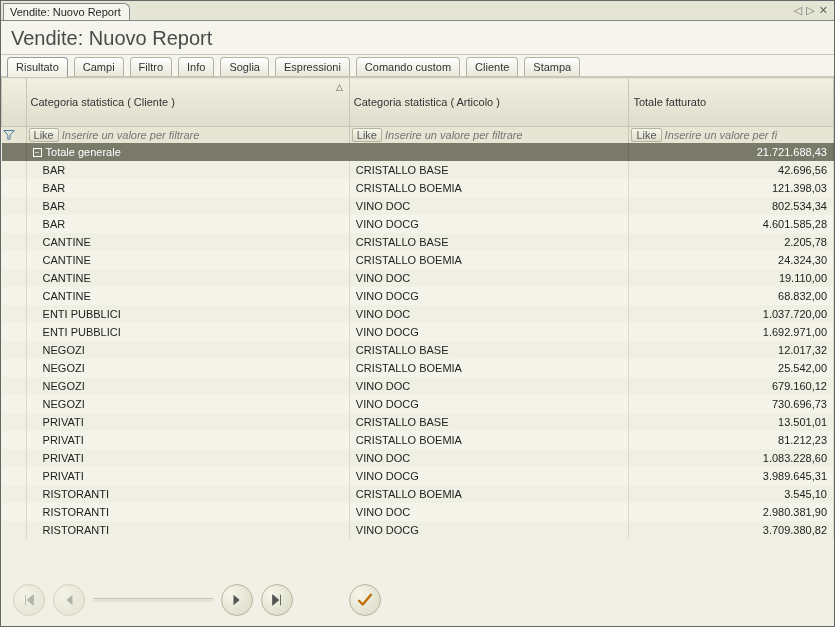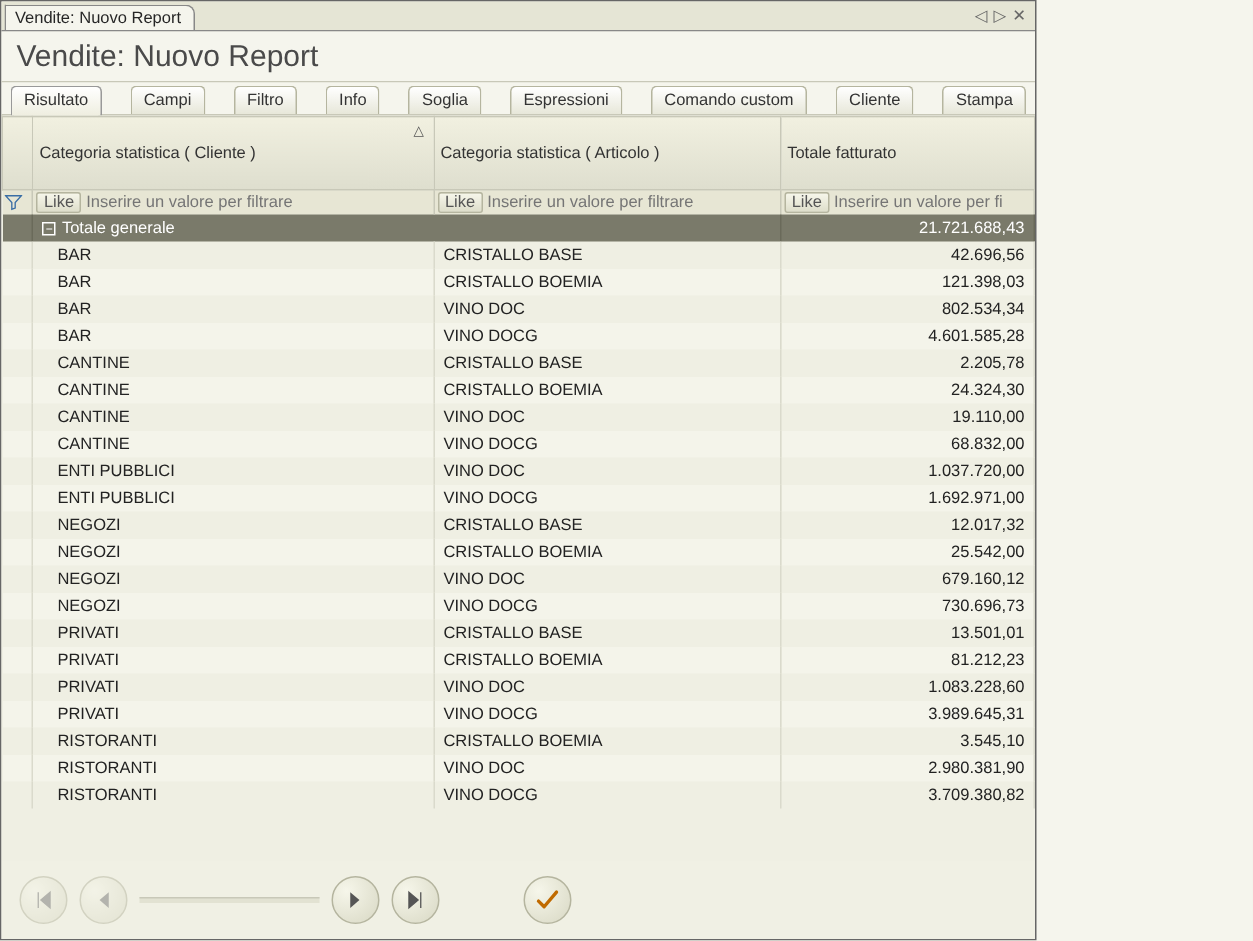--- a/index.html
+++ b/index.html
@@ -1,40 +1,40 @@
 <!DOCTYPE html>
 <html><head>
 <meta charset="utf-8">
 <style>
   * { box-sizing: border-box; margin: 0; padding: 0; }
   html, body { width: 835px; height: 627px; font-family: Tahoma, Arial, sans-serif; font-size: 11px; background: #f5f5ed; overflow: hidden; }
-  .window { width: 691px; height: 627px; display: flex; flex-direction: column; border: 1px solid #666; }
+  .window { width: 835px; height: 627px; display: flex; flex-direction: column; border: 1px solid #666; }
   .titlebar { display: flex; align-items: center; background: #e5e5d5; border-bottom: 1px solid #888; height: 20px; }
   .tab { background: #f5f5ed; border: 1px solid #888; border-bottom: none; border-top-right-radius: 6px; padding: 2px 8px 2px 6px; font-size: 11px; position: relative; bottom: -1px; margin-left: 2px; color: #262626; }
   .tb-spacer { flex: 1; }
   .tb-controls { display: flex; gap: 4px; padding-right: 6px; color: #666; }
   .tb-controls span { cursor: pointer; font-size: 11px; }
   .header-band { background: #f5f5ed; padding: 6px 10px 4px; border-bottom: 1px solid #c8c8b8; }
   .header-title { font-size: 20px; font-family: "Trebuchet MS", Tahoma, sans-serif; color: #4a4a4a; }
-  .subtabs { display: flex; align-items: flex-end; background: #f5f5ed; border-bottom: 1px solid #c8c8b8; padding-left: 6px; gap: 19px; height: 22px; }
+  .subtabs { display: flex; align-items: flex-end; background: #f5f5ed; border-bottom: 1px solid #c8c8b8; padding-left: 6px; gap: 6px; height: 22px; }
   .subtab { background: linear-gradient(#ffffff,#e7e7d9); border: 1px solid #b5b59f; border-bottom: none; border-top-left-radius: 4px; border-top-right-radius: 4px; padding: 3px 8px; font-size: 11px; color: #333; cursor: pointer; }
   .subtab.active { background: linear-gradient(#ffffff,#efeee0); border-color: #999; position: relative; top: 1px; padding-bottom: 4px; }
   .grid-wrap { flex: 1; overflow: hidden; background: #efefe3; padding: 0; display: flex; flex-direction: column; }
   table.grid { border-collapse: collapse; width: 100%; table-layout: fixed; }
   col.c0 { width: 18px; }
   col.c1 { width: 237px; }
   col.c2 { width: 205px; }
   col.c3 { width: 150px; }
   .colhdr { background: linear-gradient(#f1f0e0,#dedece); border: 1px solid #c8c8b8; border-left: none; padding: 18px 4px; font-size: 11px; text-align: left; color: #333; font-weight: normal; position: relative; }
   .colhdr.first { border-left: 1px solid #c8c8b8; }
   .sort-ind { position: absolute; right: 6px; top: 4px; font-size: 9px; color: #555; }
   .filter-row td { background: #e7e6d4; border-right: 1px solid #c8c8b8; padding: 0; }
   .filter-cell { display: flex; align-items: center; gap: 3px; padding: 1px 2px; }
   .like-btn { background: linear-gradient(#f6f6ea,#dedecb); border: 1px solid #b5b59f; border-radius: 2px; padding: 0px 4px; font-size: 11px; color: #555; cursor: pointer; text-align: center; }
-  .filter-input { border: none; background: transparent; color: #9a9a8a; font-size: 11px; width: 100%; outline: none; }
+  .filter-input { border: none; background: transparent; font-style: italic; color: #9a9a8a; font-size: 11px; width: 100%; outline: none; }
   .filter-icon { width: 14px; height: 14px; display: flex; align-items: center; justify-content: center; }
   .filter-icon svg { width: 12px; height: 12px; }
   .total-row td { background: #7a7a6a; color: #fff; border-right: 1px solid #6a6a5a; padding: 3px 6px; font-size: 11px; white-space: nowrap; }
   .total-row .total-text { display: flex; align-items: center; gap: 4px; }
   .minus-box { width: 9px; height: 9px; border: 1px solid #fff; display: inline-flex; align-items: center; justify-content: center; font-size: 8px; line-height: 7px; color: #fff; }
   .data-row td { padding: 3px 6px; border-right: 1px solid #dadacc; font-size: 11px; color: #222; white-space: nowrap; overflow: hidden; }
   .data-row.alt td { background: #f4f4ea; }
   .data-row td:first-child { padding: 0; }
   .data-row td.indent { padding-left: 16px; }
   .num { text-align: right; }

